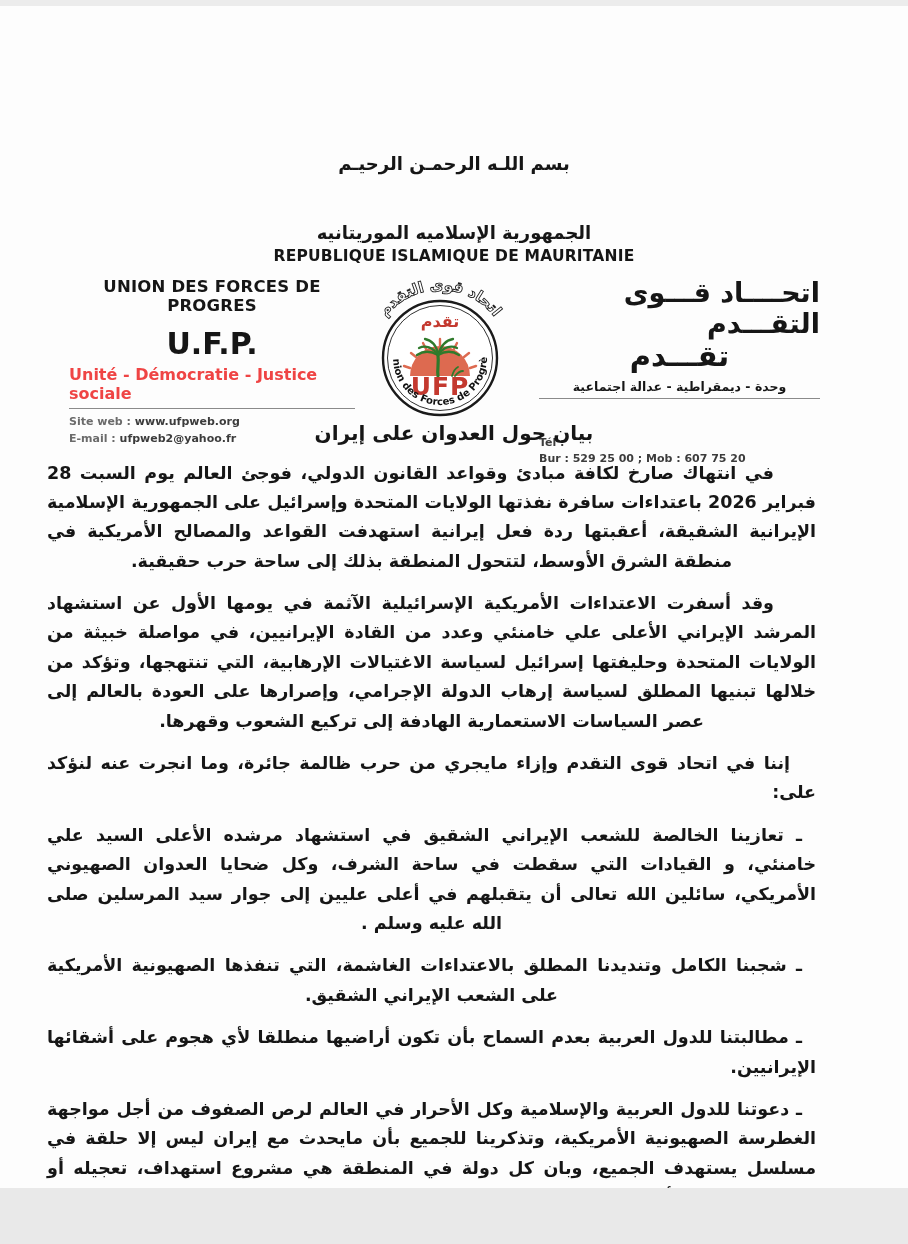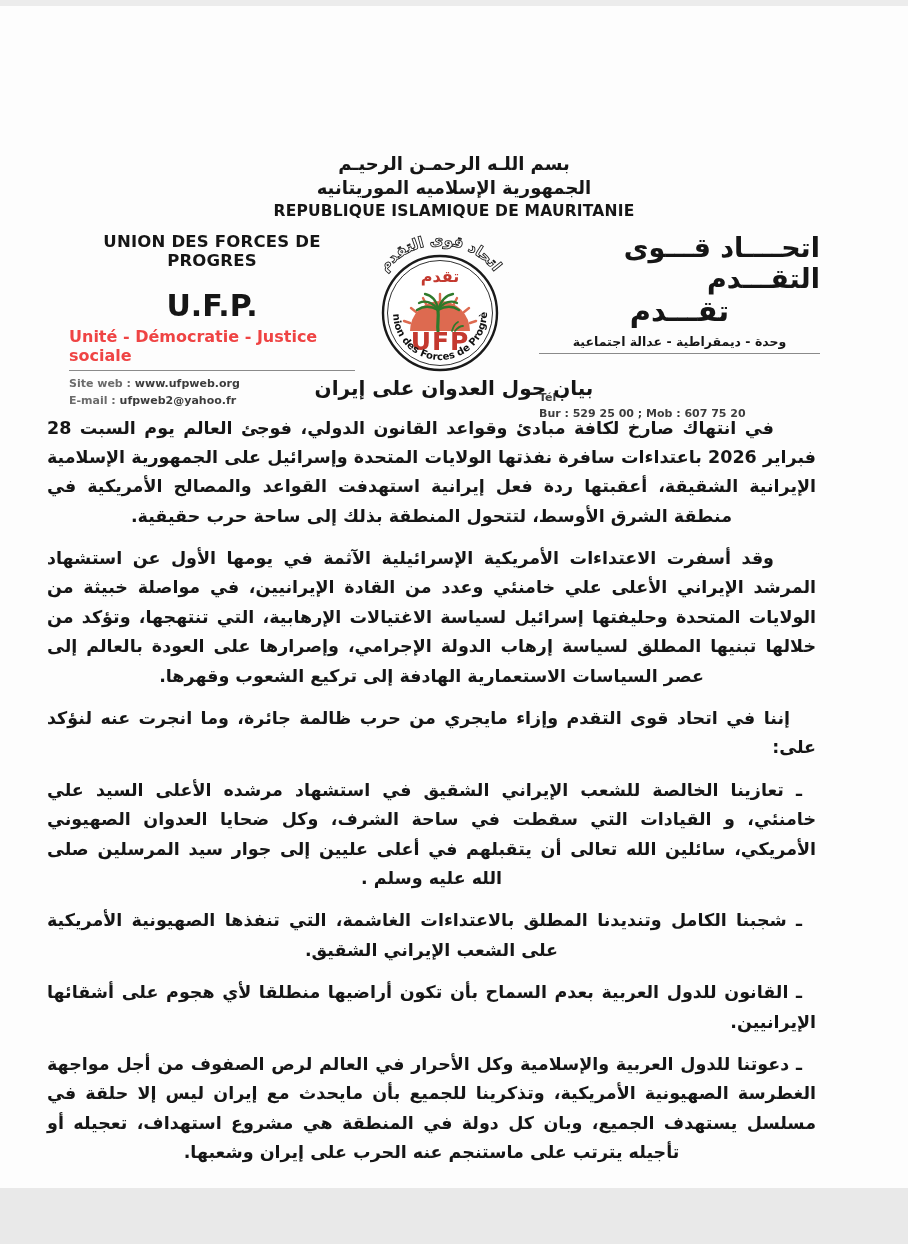--- a/index.html
+++ b/index.html
@@ -20,33 +20,33 @@
   }
 
   
   .rep-header {
     padding-top: 152px;
     text-align: center;
     font-weight: bold;
     line-height: 1.35;
   }
   .rep-header .ar1 { font-size: 18px; direction: rtl; }
-  .rep-header .ar2 { font-size: 18px; direction: rtl; }
+  .rep-header .ar2 { font-size: 18px; direction: rtl; margin-top: 45px; }
   .rep-header .fr  { font-size: 15.5px; letter-spacing: .2px; }
 
   
   .letterhead {
     display: flex;
     align-items: flex-start;
     padding: 10px 88px 0 69px;
     height: 138px;
   }
   .lh-left { width: 286px; }
   .lh-left .org { font-size: 16.5px; font-weight: bold; text-align: center; letter-spacing: .2px; }
-  .lh-left .acr { font-size: 30px; font-weight: bold; text-align: center; margin-top: 18px; }
+  .lh-left .acr { font-size: 30px; font-weight: bold; text-align: center; margin-top: 11px; }
   .lh-left .motto { font-size: 16px; font-weight: bold; margin-top: 4px; color: #ef4444; }
   .lh-left .rule { border: none; border-top: 1.4px solid #8a8a8a; margin: 5px 0 4px 0; }
   .lh-contact { font-size: 11px; font-weight: bold; color: #3c3c3c; line-height: 1.55; }
   .lh-contact .lbl { color: #6b6b6b; }
 
   .lh-logo { width: 170px; display: flex; justify-content: center; margin-top: -4px; }
 
   .lh-right { flex: 1; padding-left: 14px; }
   .lh-right .big-ar { font-size: 27px; font-weight: bold; direction: rtl; text-align: right; line-height: 1.15; }
   .lh-right .big-ar2 { font-size: 29px; font-weight: bold; direction: rtl; text-align: center; letter-spacing: 4px; }
@@ -179,21 +179,21 @@
   </div>
 
   <div class="stmt-title">بيان حول العدوان على إيران</div>
 
   <div class="body-text">
     <p class="para indent-lg">في انتهاك صارخ لكافة مبادئ وقواعد القانون الدولي، فوجئ العالم يوم السبت 28 فبراير 2026 باعتداءات سافرة نفذتها الولايات المتحدة وإسرائيل على الجمهورية الإسلامية الإيرانية الشقيقة، أعقبتها ردة فعل إيرانية استهدفت القواعد والمصالح الأمريكية في منطقة الشرق الأوسط، لتتحول المنطقة بذلك إلى ساحة حرب حقيقية.</p>
     <p class="para indent-lg">وقد أسفرت الاعتداءات الأمريكية الإسرائيلية الآثمة في يومها الأول عن استشهاد المرشد الإيراني الأعلى علي خامنئي وعدد من القادة الإيرانيين، في مواصلة خبيثة من الولايات المتحدة وحليفتها إسرائيل لسياسة الاغتيالات الإرهابية، التي تنتهجها، وتؤكد من خلالها تبنيها المطلق لسياسة إرهاب الدولة الإجرامي، وإصرارها على العودة بالعالم إلى عصر السياسات الاستعمارية الهادفة إلى تركيع الشعوب وقهرها.</p>
     <p class="para indent-md last-right">إننا في اتحاد قوى التقدم وإزاء مايجري من حرب ظالمة جائرة، وما انجرت عنه لنؤكد على:</p>
     <p class="para indent-sm">ـ  تعازينا الخالصة للشعب الإيراني الشقيق في استشهاد مرشده الأعلى السيد علي خامنئي، و القيادات التي سقطت في ساحة الشرف، وكل ضحايا العدوان الصهيوني الأمريكي، سائلين الله تعالى أن يتقبلهم في أعلى عليين إلى جوار سيد المرسلين صلى الله عليه وسلم .</p>
     <p class="para indent-sm">ـ شجبنا الكامل وتنديدنا المطلق بالاعتداءات الغاشمة، التي تنفذها الصهيونية الأمريكية على الشعب الإيراني الشقيق.</p>
-    <p class="para indent-sm last-right">ـ القانون للدول العربية بعدم السماح بأن تكون أراضيها منطلقا لأي هجوم على أشقائها الإيرانيين.</p>
+    <p class="para indent-sm last-right">ـ مطالبتنا للدول العربية بعدم السماح بأن تكون أراضيها منطلقا لأي هجوم على أشقائها الإيرانيين.</p>
     <p class="para indent-sm">ـ دعوتنا للدول العربية والإسلامية وكل الأحرار في العالم لرص الصفوف من أجل مواجهة الغطرسة الصهيونية الأمريكية، وتذكرينا للجميع بأن مايحدث مع إيران ليس إلا حلقة في مسلسل يستهدف الجميع، وبان كل دولة في المنطقة هي مشروع استهداف، تعجيله أو تأجيله يترتب على ماستنجم عنه الحرب على إيران وشعبها.</p>
   </div>
 
   <div class="sig-block">
     <div class="sig">قطاع الإعلام</div>
 
   </div>
 </div>
 
 </body></html>

